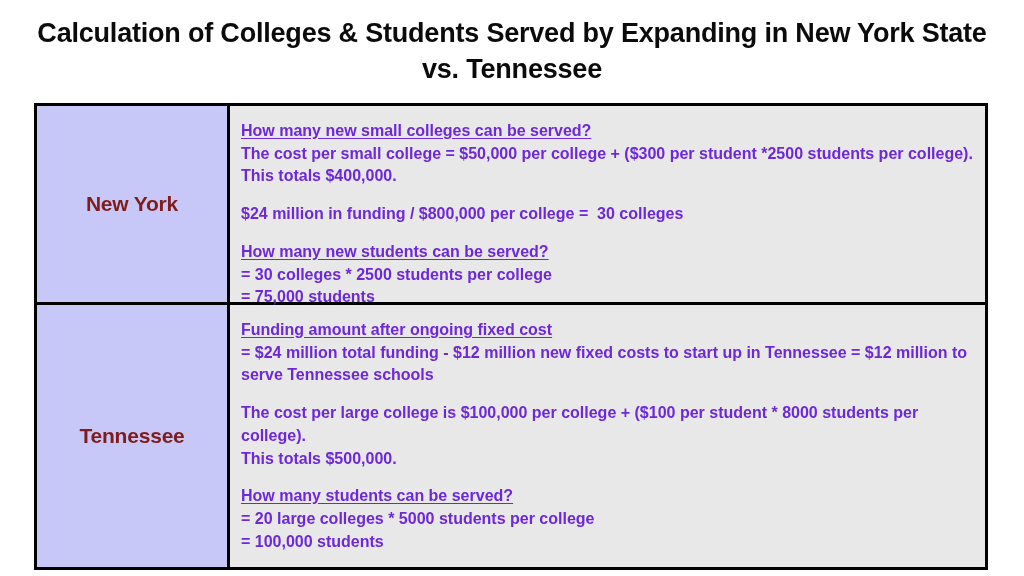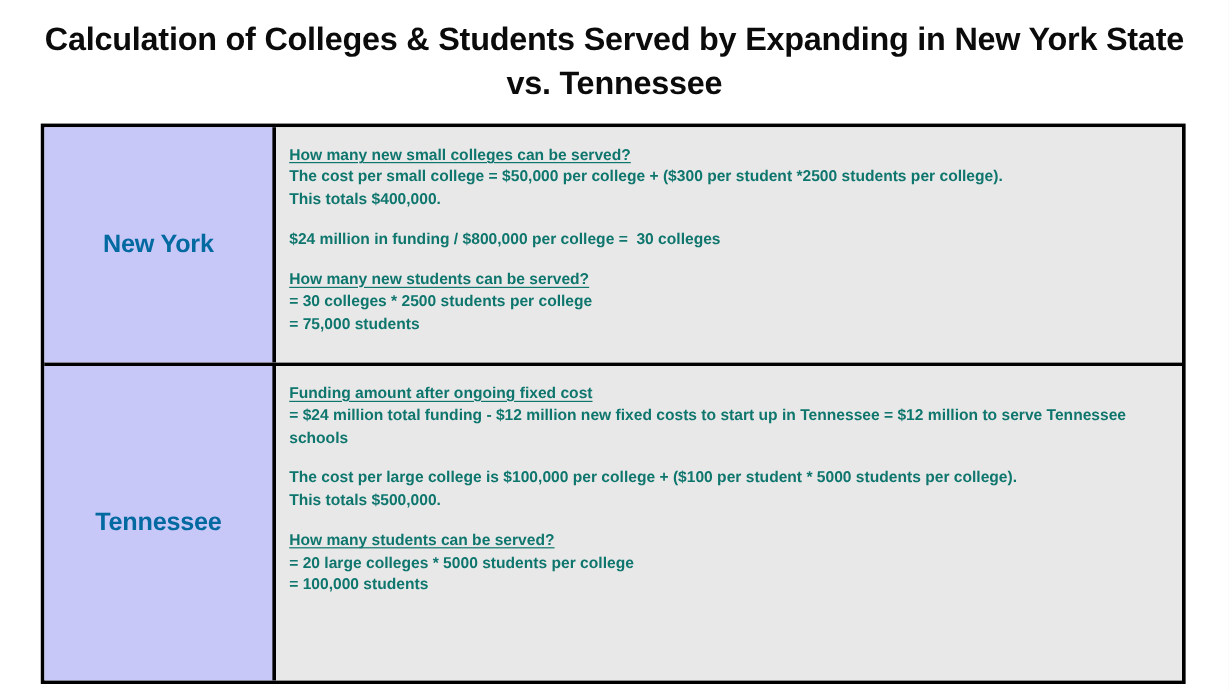--- a/index.html
+++ b/index.html
@@ -69,42 +69,42 @@
     background: #c7c8f7;
     border-right: 3px solid #000000;
     display: flex;
     align-items: center;
     justify-content: center;
     text-align: center;
   }
   .cell-label .state-name {
     font-size: 21px;
     font-weight: bold;
-    color: #0369a1;
+    color: #7f1d1d;
     letter-spacing: -0.2px;
   }
   .cell-body {
     box-sizing: border-box;
     flex: 1 1 auto;
     background: #e8e8e8;
     padding: 14px 12px 10px 11px;
   }
 
   
   .block {
     margin: 0 0 15px 0;
   }
   .block:last-child {
     margin-bottom: 0;
   }
   .line {
-    font-size: 13px;
+    font-size: 16px;
     font-weight: bold;
     line-height: 1.42;
-    color: #0f766e;
+    color: #6d28d9;
     white-space: pre-wrap;
   }
   .line.heading {
     text-decoration: underline;
     text-underline-offset: 2px;
   }
 </style>
 </head>
 <body>
 
@@ -147,21 +147,21 @@
         <span class="state-name">Tennessee</span>
       </div>
       <div class="cell-body">
 
         <div class="block">
           <div class="line heading">Funding amount after ongoing fixed cost</div>
           <div class="line">= $24 million total funding - $12 million new fixed costs to start up in Tennessee = $12 million to serve Tennessee schools</div>
         </div>
 
         <div class="block">
-          <div class="line">The cost per large college is $100,000 per college + ($100 per student * 5000 students per college).</div>
+          <div class="line">The cost per large college is $100,000 per college + ($100 per student * 8000 students per college).</div>
           <div class="line">This totals $500,000.</div>
         </div>
 
 
         <div class="block">
           <div class="line heading">How many students can be served?</div>
           <div class="line">= 20 large colleges * 5000 students per college</div>
           <div class="line">= 100,000 students</div>
         </div>
 

